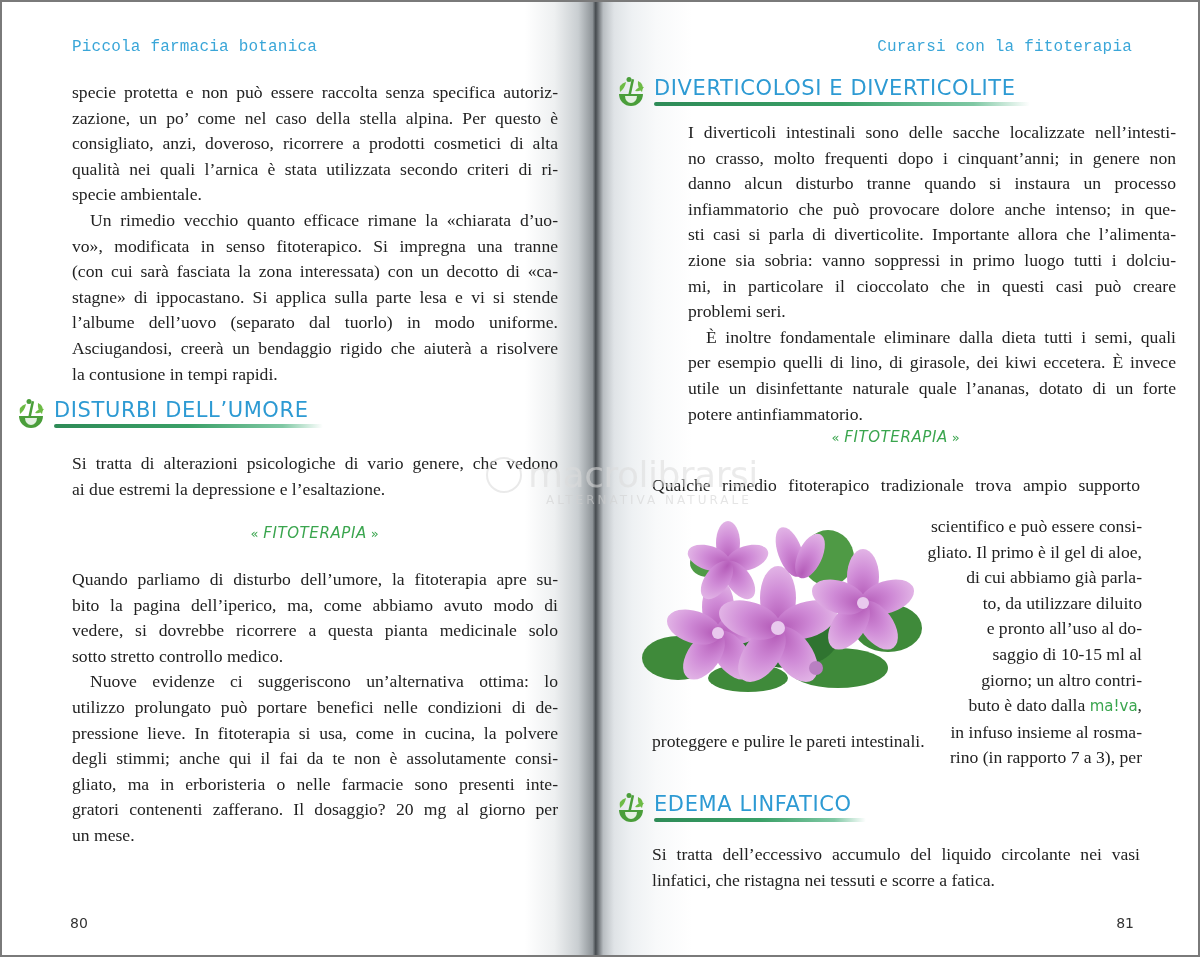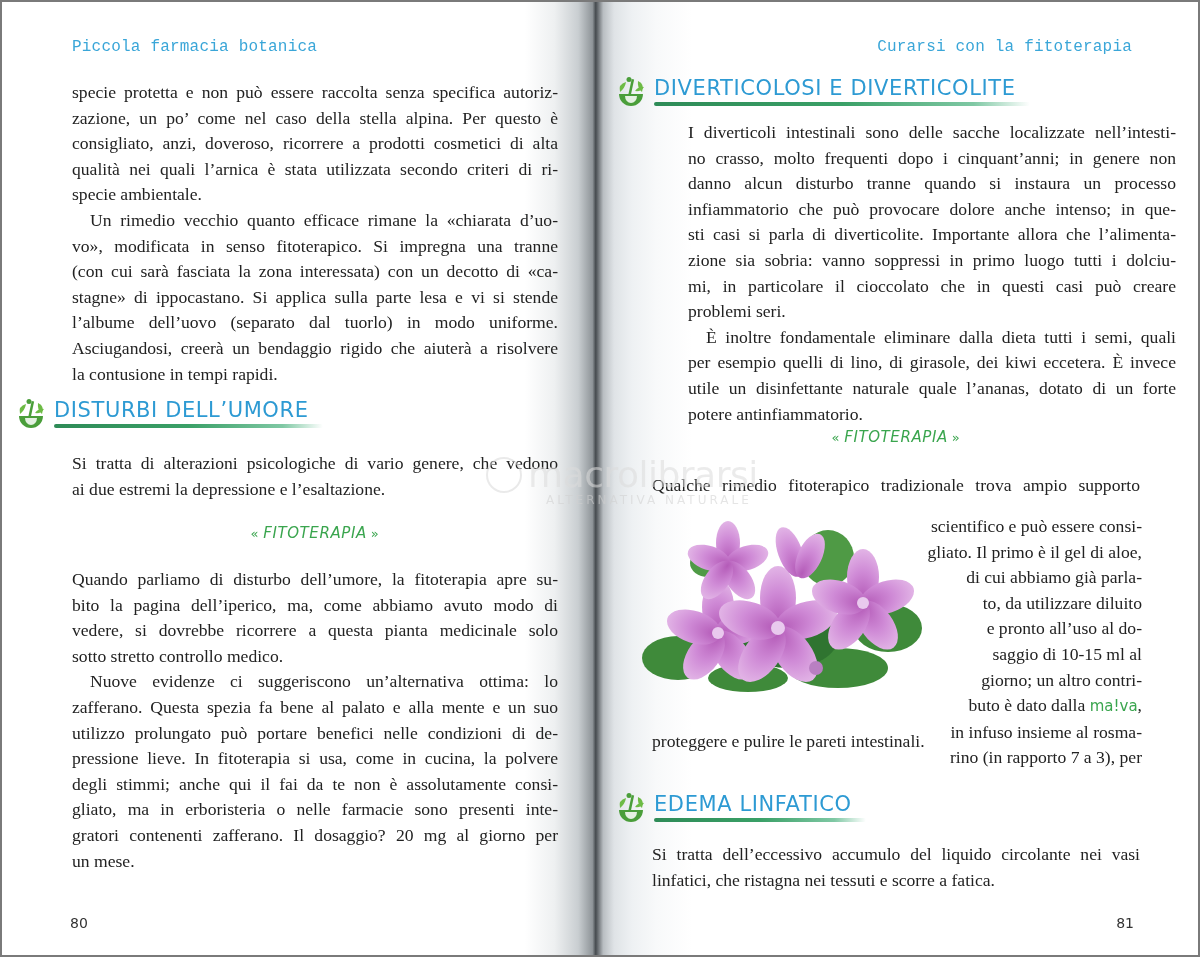--- a/index.html
+++ b/index.html
@@ -83,21 +83,20 @@
     <div class="fito" style="left:70px; top:522px; width:486px;">
       <span class="deco">«</span><span>FITOTERAPIA</span><span class="deco">»</span>
     </div>
 
     <div class="text" style="left:70px; top:565px; width:486px;">
       <span class="line">Quando parliamo di disturbo dell’umore, la fitoterapia apre su-</span>
       <span class="line">bito la pagina dell’iperico, ma, come abbiamo avuto modo di</span>
       <span class="line">vedere, si dovrebbe ricorrere a questa pianta medicinale solo</span>
       <span class="line last">sotto stretto controllo medico.</span>
       <span class="line" style="padding-left:18px;">Nuove evidenze ci suggeriscono un’alternativa ottima: lo</span>
-      <span class="line">zafferano. Questa spezia fa bene al palato e alla mente e un suo</span>
       <span class="line">utilizzo prolungato può portare benefici nelle condizioni di de-</span>
       <span class="line">pressione lieve. In fitoterapia si usa, come in cucina, la polvere</span>
       <span class="line">degli stimmi; anche qui il fai da te non è assolutamente consi-</span>
       <span class="line">gliato, ma in erboristeria o nelle farmacie sono presenti inte-</span>
       <span class="line">gratori contenenti zafferano. Il dosaggio? 20 mg al giorno per</span>
       <span class="line last">un mese.</span>
     </div>
 
     <div class="page-num" style="left:68px;">80</div>
   </div>

